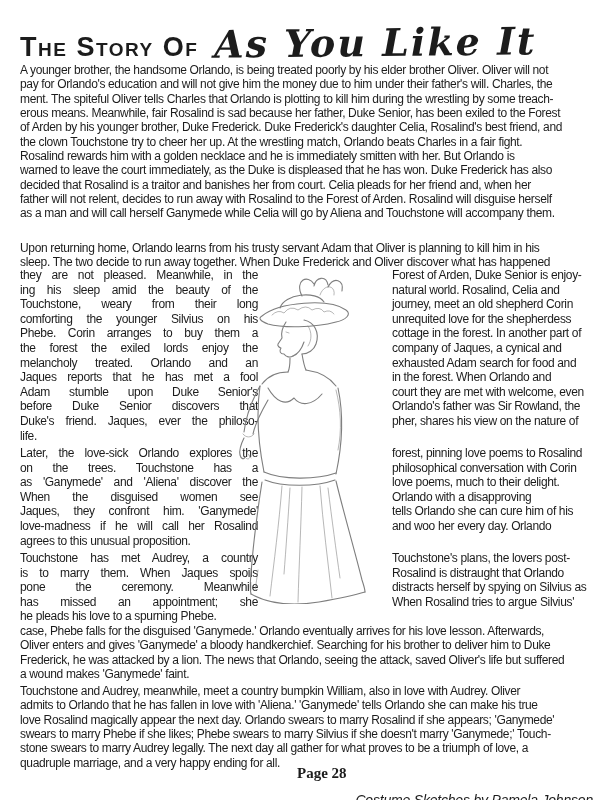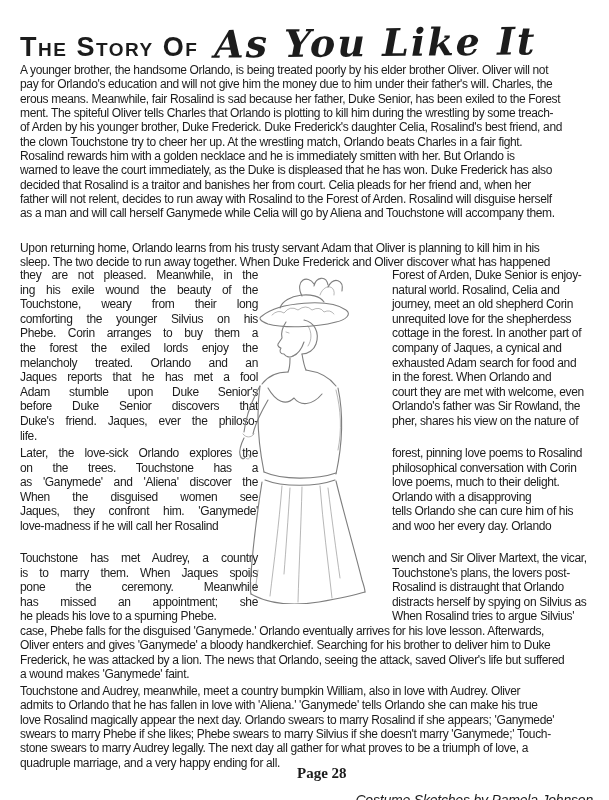--- a/index.html
+++ b/index.html
@@ -82,39 +82,39 @@
 <div class="page">
 
   <div class="title-row">
     <span class="title-prefix">The Story Of</span>
     <span class="title-play">As You Like It</span>
   </div>
 
   <div class="abs txt fullblock" style="top:63px; left:20px;">
       <div class="tline">A younger brother, the handsome Orlando, is being treated poorly by his elder brother Oliver.  Oliver will not</div>
       <div class="tline">pay for Orlando's education and will not give him the money due to him under their father's will.  Charles, the</div>
+      <div class="tline">ment.  The spiteful Oliver tells Charles that Orlando is plotting to kill him during the wrestling by some treach-</div>
       <div class="tline">erous means.  Meanwhile, fair Rosalind is sad because her father, Duke Senior, has been exiled to the Forest</div>
-      <div class="tline">ment.  The spiteful Oliver tells Charles that Orlando is plotting to kill him during the wrestling by some treach-</div>
       <div class="tline">of Arden by his younger brother, Duke Frederick.  Duke Frederick's daughter Celia, Rosalind's best friend, and</div>
       <div class="tline">the clown Touchstone try to cheer her up.  At the wrestling match, Orlando beats Charles in a fair fight.</div>
       <div class="tline">Rosalind rewards him with a golden necklace and he is immediately smitten with her.  But Orlando is</div>
       <div class="tline">warned to leave the court immediately, as the Duke is displeased that he has won.  Duke Frederick has also</div>
       <div class="tline">decided that Rosalind is a traitor and banishes her from court.  Celia pleads for her friend and, when her</div>
       <div class="tline">father will not relent, decides to run away with Rosalind to the Forest of Arden.  Rosalind will disguise herself</div>
       <div class="tline">as a man and will call herself Ganymede while Celia will go by Aliena and Touchstone will accompany them.</div>
     </div>
 
   <div class="abs txt fullblock" style="top:241px; left:20px;">
       <div class="tline">Upon returning home, Orlando learns from his trusty servant Adam that Oliver is planning to kill him in his</div>
       <div class="tline">sleep.  The two decide to run away together.  When Duke Frederick  and Oliver discover what has happened</div>
     </div>
 
   <div class="abs txt colblock col-left" style="top:268px; left:20px;">
       <div class="tline">they are not pleased.  Meanwhile, in the</div>
-      <div class="tline">ing his exile wound the beauty of the</div>
+      <div class="tline">ing his sleep amid the beauty of the</div>
       <div class="tline">Touchstone, weary from their long</div>
       <div class="tline">comforting the younger Silvius on his</div>
       <div class="tline">Phebe.  Corin  arranges to buy them a</div>
       <div class="tline">the forest the exiled lords enjoy the</div>
       <div class="tline">melancholy treated.  Orlando and an</div>
       <div class="tline">Jaques reports that he has met a fool</div>
       <div class="tline">Adam stumble upon Duke Senior's</div>
       <div class="tline">before Duke Senior discovers that</div>
       <div class="tline">Duke's friend. Jaques, ever the philoso-</div>
       <div class="tline">life.</div>
@@ -133,39 +133,39 @@
       <div class="tline">pher, shares his view on the nature of</div>
     </div>
 
   <div class="abs txt colblock col-left" style="top:446px; left:20px;">
       <div class="tline">Later, the love-sick Orlando explores the</div>
       <div class="tline">on the trees.   Touchstone has a</div>
       <div class="tline">as 'Ganymede' and 'Aliena' discover the</div>
       <div class="tline">When the disguised women see</div>
       <div class="tline">Jaques, they confront him.  'Ganymede'</div>
       <div class="tline">love-madness if he will call her Rosalind</div>
+      <div class="tline">agrees to this unusual proposition.</div>
     </div>
   <div class="abs txt colblock col-right" style="top:446px; left:392px;">
       <div class="tline">forest, pinning love poems to Rosalind</div>
       <div class="tline">philosophical conversation with Corin</div>
       <div class="tline">love poems, much to their  delight.</div>
       <div class="tline">Orlando with a      disapproving</div>
       <div class="tline">tells   Orlando she can cure him of his</div>
       <div class="tline">and woo her every day.  Orlando</div>
     </div>
 
   <div class="abs txt colblock col-left" style="top:551px; left:20px;">
       <div class="tline">Touchstone has met Audrey, a country</div>
       <div class="tline">is to marry them.  When Jaques spoils</div>
       <div class="tline">pone the ceremony.   Meanwhile</div>
       <div class="tline">has missed an appointment;  she</div>
       <div class="tline">he pleads his love to a spurning Phebe.</div>
     </div>
   <div class="abs txt colblock col-right" style="top:551px; left:392px;">
-      <div class="tline">wench and Sir Oliver Martext, the vicar,</div>
       <div class="tline">Touchstone's plans, the lovers post-</div>
       <div class="tline">Rosalind is distraught that Orlando</div>
       <div class="tline">distracts herself by spying on Silvius as</div>
       <div class="tline">When Rosalind tries to argue Silvius'</div>
     </div>
 
   <div class="abs txt fullblock" style="top:624px; left:20px;">
       <div class="tline">case, Phebe falls for the disguised  'Ganymede.'  Orlando eventually arrives for his love lesson.  Afterwards,</div>
       <div class="tline">Oliver enters and gives 'Ganymede' a bloody handkerchief.  Searching for his brother to deliver him to Duke</div>
       <div class="tline">Frederick, he was attacked by a lion. The news that Orlando, seeing the attack, saved Oliver's life but suffered</div>

